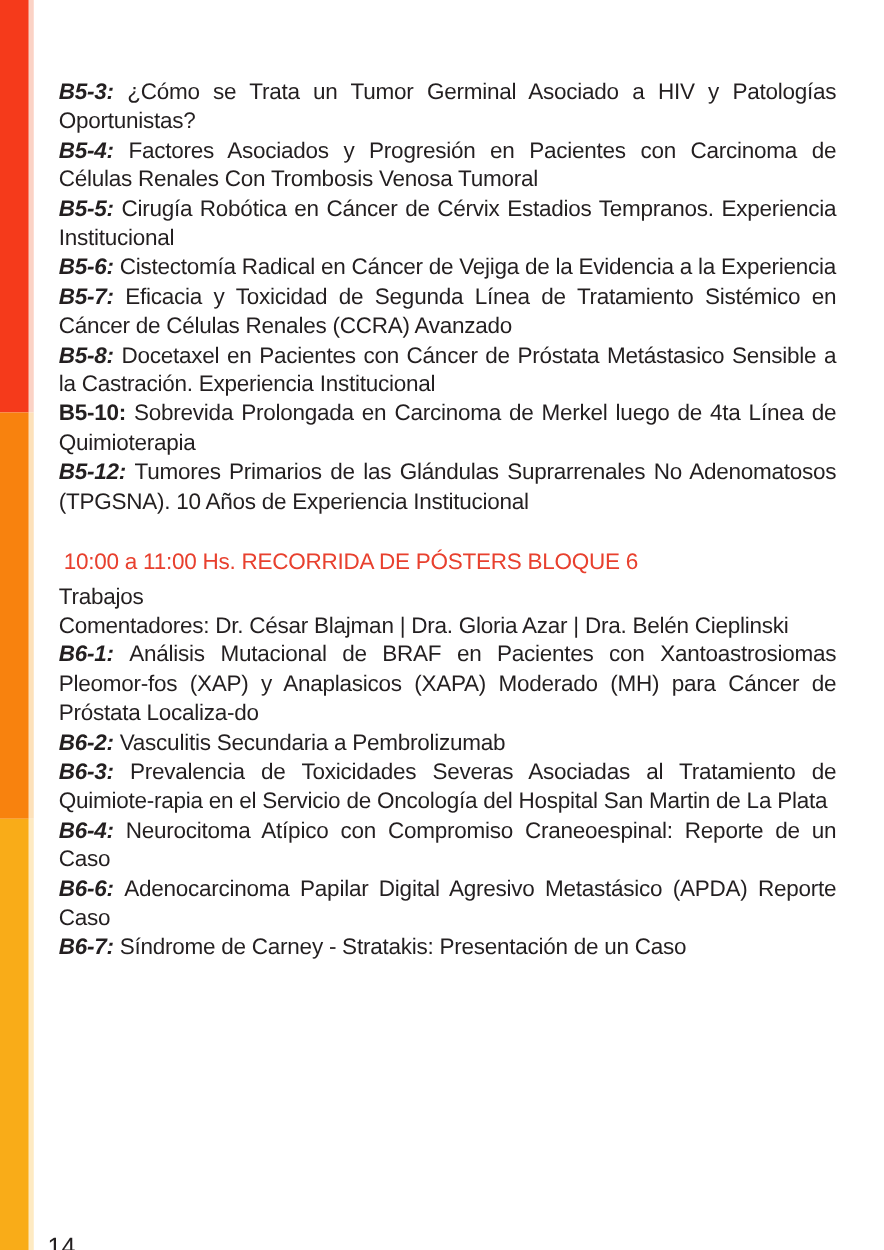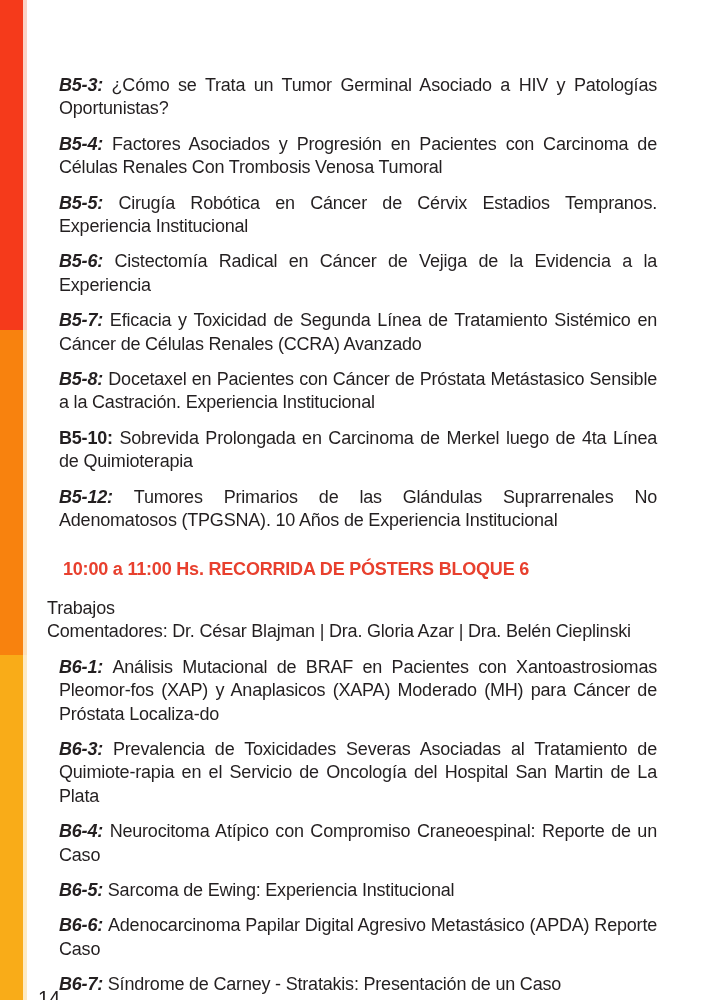--- a/index.html
+++ b/index.html
@@ -24,30 +24,29 @@
   
   .content {
     position: absolute;
     left: 47px; top: 62px;
     width: 622px;
     font-size: 18px;
     line-height: 23.4px;
     letter-spacing: -0.2px;
     text-align: justify;
   }
-  .entry { margin: 12px; }
+  .entry { margin: 0; }
   .lbl { font-weight: bold; font-style: italic; }
   .lbl.upright { font-style: normal; }
 
   .session { margin-top: 25px; }
   .session-heading {
-    margin: 16px;
+    margin: 4px;
     color: var(--heading-red);
     text-align: left;
-    font-weight: bold;
   }
   .plain-line { margin: 0; text-align: left; }
 
   .page-number {
     position: absolute;
     left: 38px; top: 987px;
     font-size: 20px;
     color: var(--body-text, #231f20);
   }
 </style>
@@ -77,23 +76,23 @@
       <p class="entry"><b class="lbl upright">B5-10:</b>&nbsp;Sobrevida Prolongada en Carcinoma de Merkel luego de 4ta Línea de Quimioterapia</p>
       <p class="entry"><b class="lbl">B5-12:</b>&nbsp;Tumores Primarios de las Glándulas Suprarrenales No Adenomatosos (TPGSNA). 10 Años de Experiencia Institucional</p>
     </div>
 
   <section class="session">
     <p class="session-heading">10:00 a 11:00 Hs. RECORRIDA DE PÓSTERS BLOQUE 6</p>
     <p class="plain-line">Trabajos</p>
     <p class="plain-line">Comentadores: Dr. César Blajman | Dra. Gloria Azar | Dra. Belén Cieplinski</p>
     <div>
         <p class="entry"><b class="lbl">B6-1:</b>&nbsp;Análisis Mutacional de BRAF en Pacientes con Xantoastrosiomas Pleomor-fos (XAP) y Anaplasicos (XAPA) Moderado (MH) para Cáncer de Próstata Localiza-do</p>
+        <p class="entry"><b class="lbl">B6-2:</b>&nbsp;Vasculitis Secundaria a Pembrolizumab</p>
         <p class="entry"><b class="lbl">B6-3:</b>&nbsp;Prevalencia de Toxicidades Severas Asociadas al Tratamiento de Quimiote-rapia en el Servicio de Oncología del Hospital San Martin de La Plata</p>
         <p class="entry"><b class="lbl">B6-4:</b>&nbsp;Neurocitoma Atípico con Compromiso Craneoespinal: Reporte de un Caso</p>
-        <p class="entry"><b class="lbl">B6-5:</b>&nbsp;Sarcoma de Ewing: Experiencia Institucional</p>
         <p class="entry"><b class="lbl">B6-6:</b>&nbsp;Adenocarcinoma Papilar Digital Agresivo Metastásico (APDA) Reporte Caso</p>
         <p class="entry"><b class="lbl">B6-7:</b>&nbsp;Síndrome de Carney - Stratakis: Presentación de un Caso</p>
       </div>
   </section>
 
 </main>
 
 <div class="page-number">14</div>
 
 </body></html>

